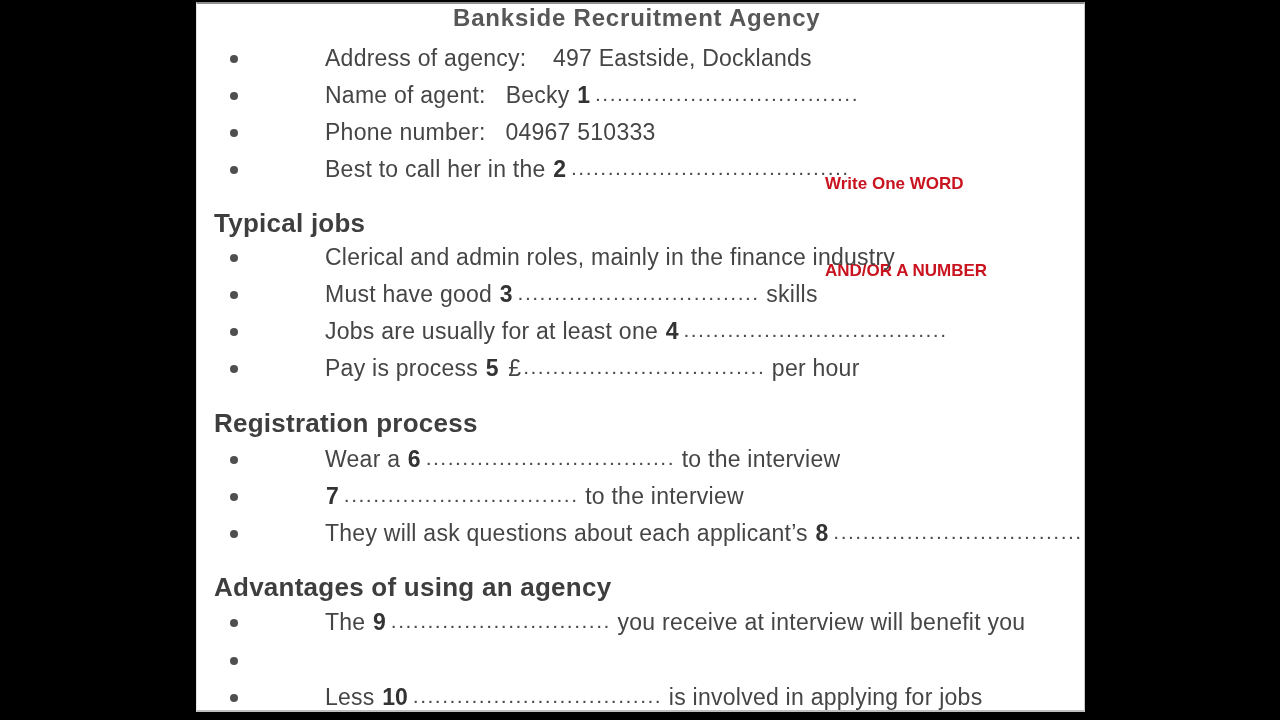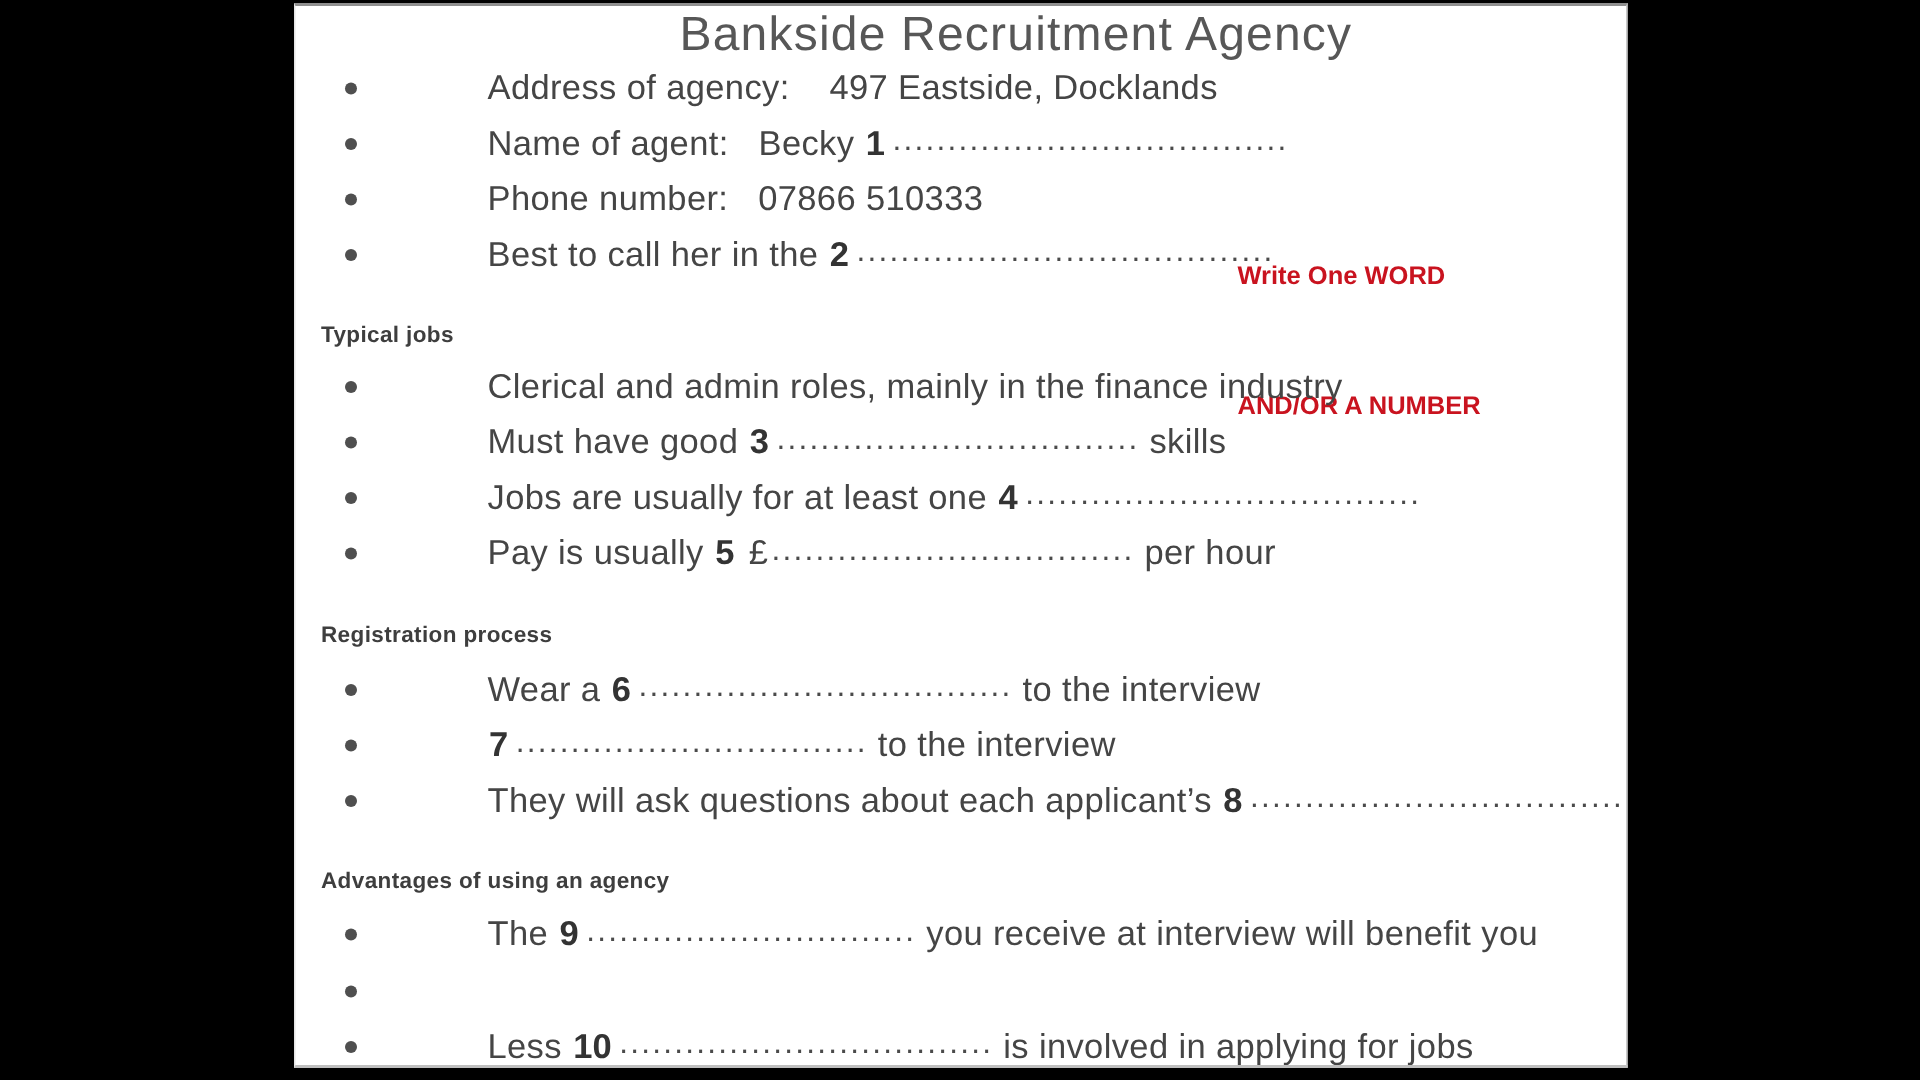--- a/index.html
+++ b/index.html
@@ -18,33 +18,33 @@
     border-top:2px solid #8f8f8f;
     border-right:1px solid #c9c9c9;
     border-bottom:2px solid #bfbfbf;
     border-left:1px solid #e4e4e4;
     box-sizing:border-box;
     overflow:hidden;
   }
   .doc-title {
     position:absolute;
     left:256px; top:0px;
-    font-size:32px;
-    font-weight:normal;
+    font-size:24px;
+    font-weight:bold;
     color:#575757;
     letter-spacing:0.8px;
     white-space:pre;
     text-align:right;
   }
   .heading {
     position:absolute;
     left:17px;
     height:28px;
     display:flex; align-items:center;
-    font-size:15px;
+    font-size:26px;
     font-weight:bold;
     color:#3e3e3e;
     letter-spacing:0.25px;
     white-space:pre;
   }
   .line {
     position:absolute;
     left:16px; width:100%;
     height:28px;
     padding-left:112px;
@@ -106,21 +106,21 @@
   <div class="line" style="top:78px">
     <span class="bullet"></span>
     <span class="t">Name of agent:   Becky </span>
     <span class="num">1</span>
     <span class="t"></span>
     <span class="dots">....................................</span>
     <span class="t"></span>
   </div>
   <div class="line" style="top:115px">
     <span class="bullet"></span>
-    <span class="t">Phone number:   07866 510333</span>
+    <span class="t">Phone number:   04967 510333</span>
     <span class="num"></span>
     <span class="t"></span>
     <span class="dots"></span>
     <span class="t"></span>
   </div>
   <div class="line" style="top:152px">
     <span class="bullet"></span>
     <span class="t">Best to call her in the </span>
     <span class="num">2</span>
     <span class="t"></span>
@@ -153,21 +153,21 @@
   <div class="line" style="top:314px">
     <span class="bullet"></span>
     <span class="t">Jobs are usually for at least one </span>
     <span class="num">4</span>
     <span class="t"></span>
     <span class="dots">....................................</span>
     <span class="t"></span>
   </div>
   <div class="line" style="top:351px">
     <span class="bullet"></span>
-    <span class="t">Pay is usually </span>
+    <span class="t">Pay is process </span>
     <span class="num">5</span>
     <span class="t"> £</span>
     <span class="dots">.................................</span>
     <span class="t"> per hour</span>
   </div>
 
   <div class="heading" style="top:405px">Registration process</div>
   <div class="line" style="top:442px">
     <span class="bullet"></span>
     <span class="t">Wear a </span>

